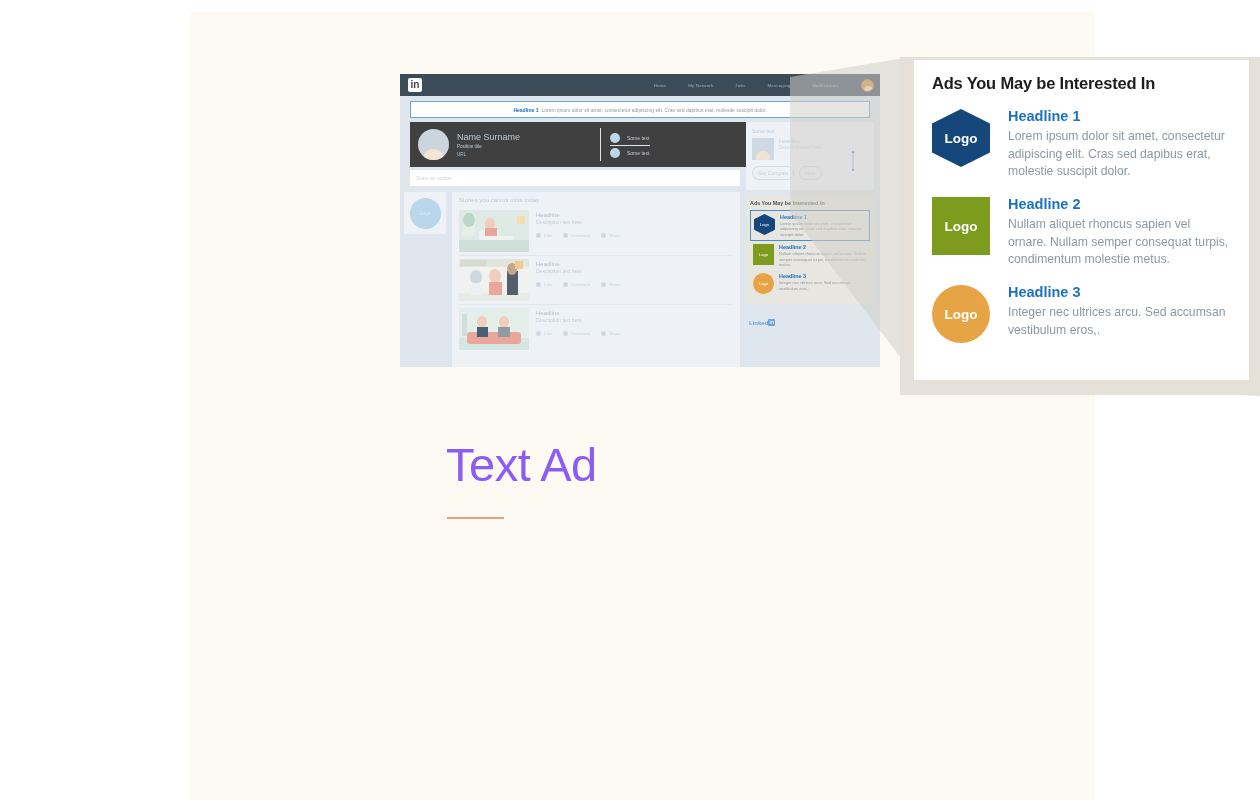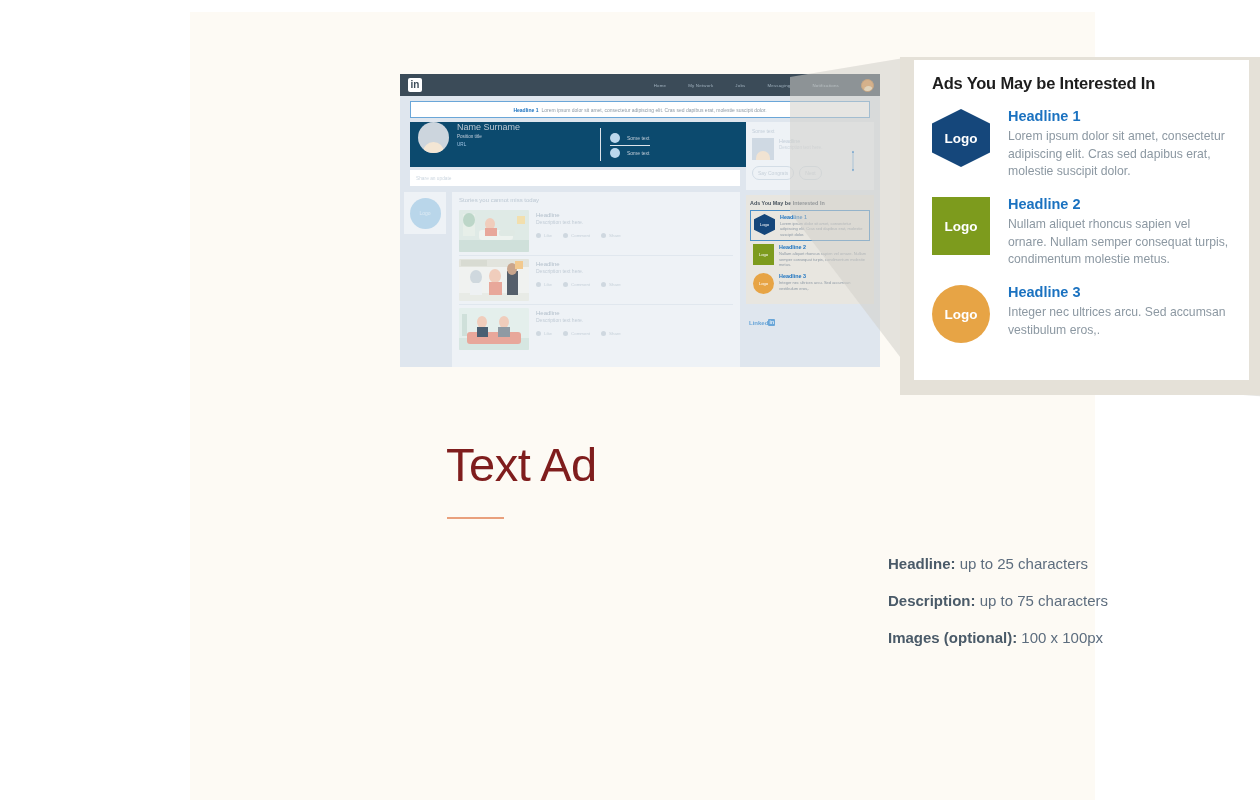--- a/index.html
+++ b/index.html
@@ -43,21 +43,21 @@
     background: #ffffff; border: 1px solid #6aa6d8;
     display: flex; align-items: center; justify-content: center; gap: 3px;
   }
   .mk-banner .b-h { color: #1b72c0; font-size: 5px; font-weight: bold; }
   .mk-banner .b-t { color: #8d9aa5; font-size: 5px; }
 
   .mk-body { position: absolute; left: 0; top: 48px; width: 480px; height: 245px; }
 
   .mk-profile {
     position: absolute; left: 10px; top: 0; width: 360px; height: 45px;
-    background: #0c4a6e; display: flex; padding: 0 8px;
+    background: #404040; display: flex; align-items: center; padding: 0 8px;
   }
   .mk-pic { width: 31px; height: 31px; border-radius: 50%; background: #ccd5dd; position: relative; overflow: hidden; flex: none; }
   .mk-pic::after { content:""; position:absolute; left:5px; bottom:0; width:21px; height:11px; background:#f3e6d4; border-radius:11px 11px 0 0; }
   .mk-pinfo { margin-left: 8px; }
   .mk-pinfo .nm { color: #bcc8d3; font-size: 9px; }
   .mk-pinfo .ps { color: #c3cedb; font-size: 4.6px; margin-top: 2px; }
   .mk-pinfo .ur { color: #9fc4e4; font-size: 4.6px; margin-top: 3px; }
   .mk-psplit { position: absolute; left: 190px; top: 6px; bottom: 6px; width: 1px; background: #dde4ea; }
   .mk-prows { position: absolute; left: 200px; top: 8px; }
   .mk-prow { display: flex; align-items: center; gap: 7px; height: 15px; }
@@ -156,21 +156,21 @@
   }
   .p-hex { background: #15477b; clip-path: polygon(50% 0, 100% 25%, 100% 75%, 50% 100%, 0 75%, 0 25%); }
   .p-sq  { background: #7d9b1d; }
   .p-ci  { background: #e7a445; border-radius: 50%; }
   .p-h { color: #1b72c0; font-size: 14.5px; font-weight: bold; line-height: 1.1; }
   .p-d { color: #8c98a2; font-size: 12.2px; line-height: 1.45; margin-top: 3px; }
 
   
   .heading {
     position: absolute; left: 256px; top: 425px;
-    color: #7f1d1d; font-size: 47px; font-weight: 300; letter-spacing: -.5px;
+    color: #8b5cf6; font-size: 47px; font-weight: 300; letter-spacing: -.5px;
   }
   .rule {
     position: absolute; left: 257px; top: 505px; width: 57px; height: 2px;
     background: #e9a07c;
   }
   .bodytext {
     position: absolute; left: 256px; top: 540px; width: 400px;
     color: #5d6d7e; font-family: "Liberation Serif", serif;
     font-size: 25px; line-height: 1.27;
   }
@@ -424,28 +424,14 @@
       <div>
         <div class="p-h">Headline 3</div>
         <div class="p-d">Integer nec ultrices arcu. Sed accumsan vestibulum eros,.</div>
       </div>
     </div>
   </div>
 
   <div class="heading">Text Ad</div>
   <div class="rule"></div>
 
-  <div class="specs">
-    <div class="spec">
-      <b>Headline:</b>
-      <span>up to 25 characters</span>
-    </div>
-    <div class="spec">
-      <b>Description:</b>
-      <span>up to 75 characters</span>
-    </div>
-    <div class="spec">
-      <b>Images (optional):</b>
-      <span>100 x 100px</span>
-    </div>
-  </div>
 
 </div>
 
 </body></html>

